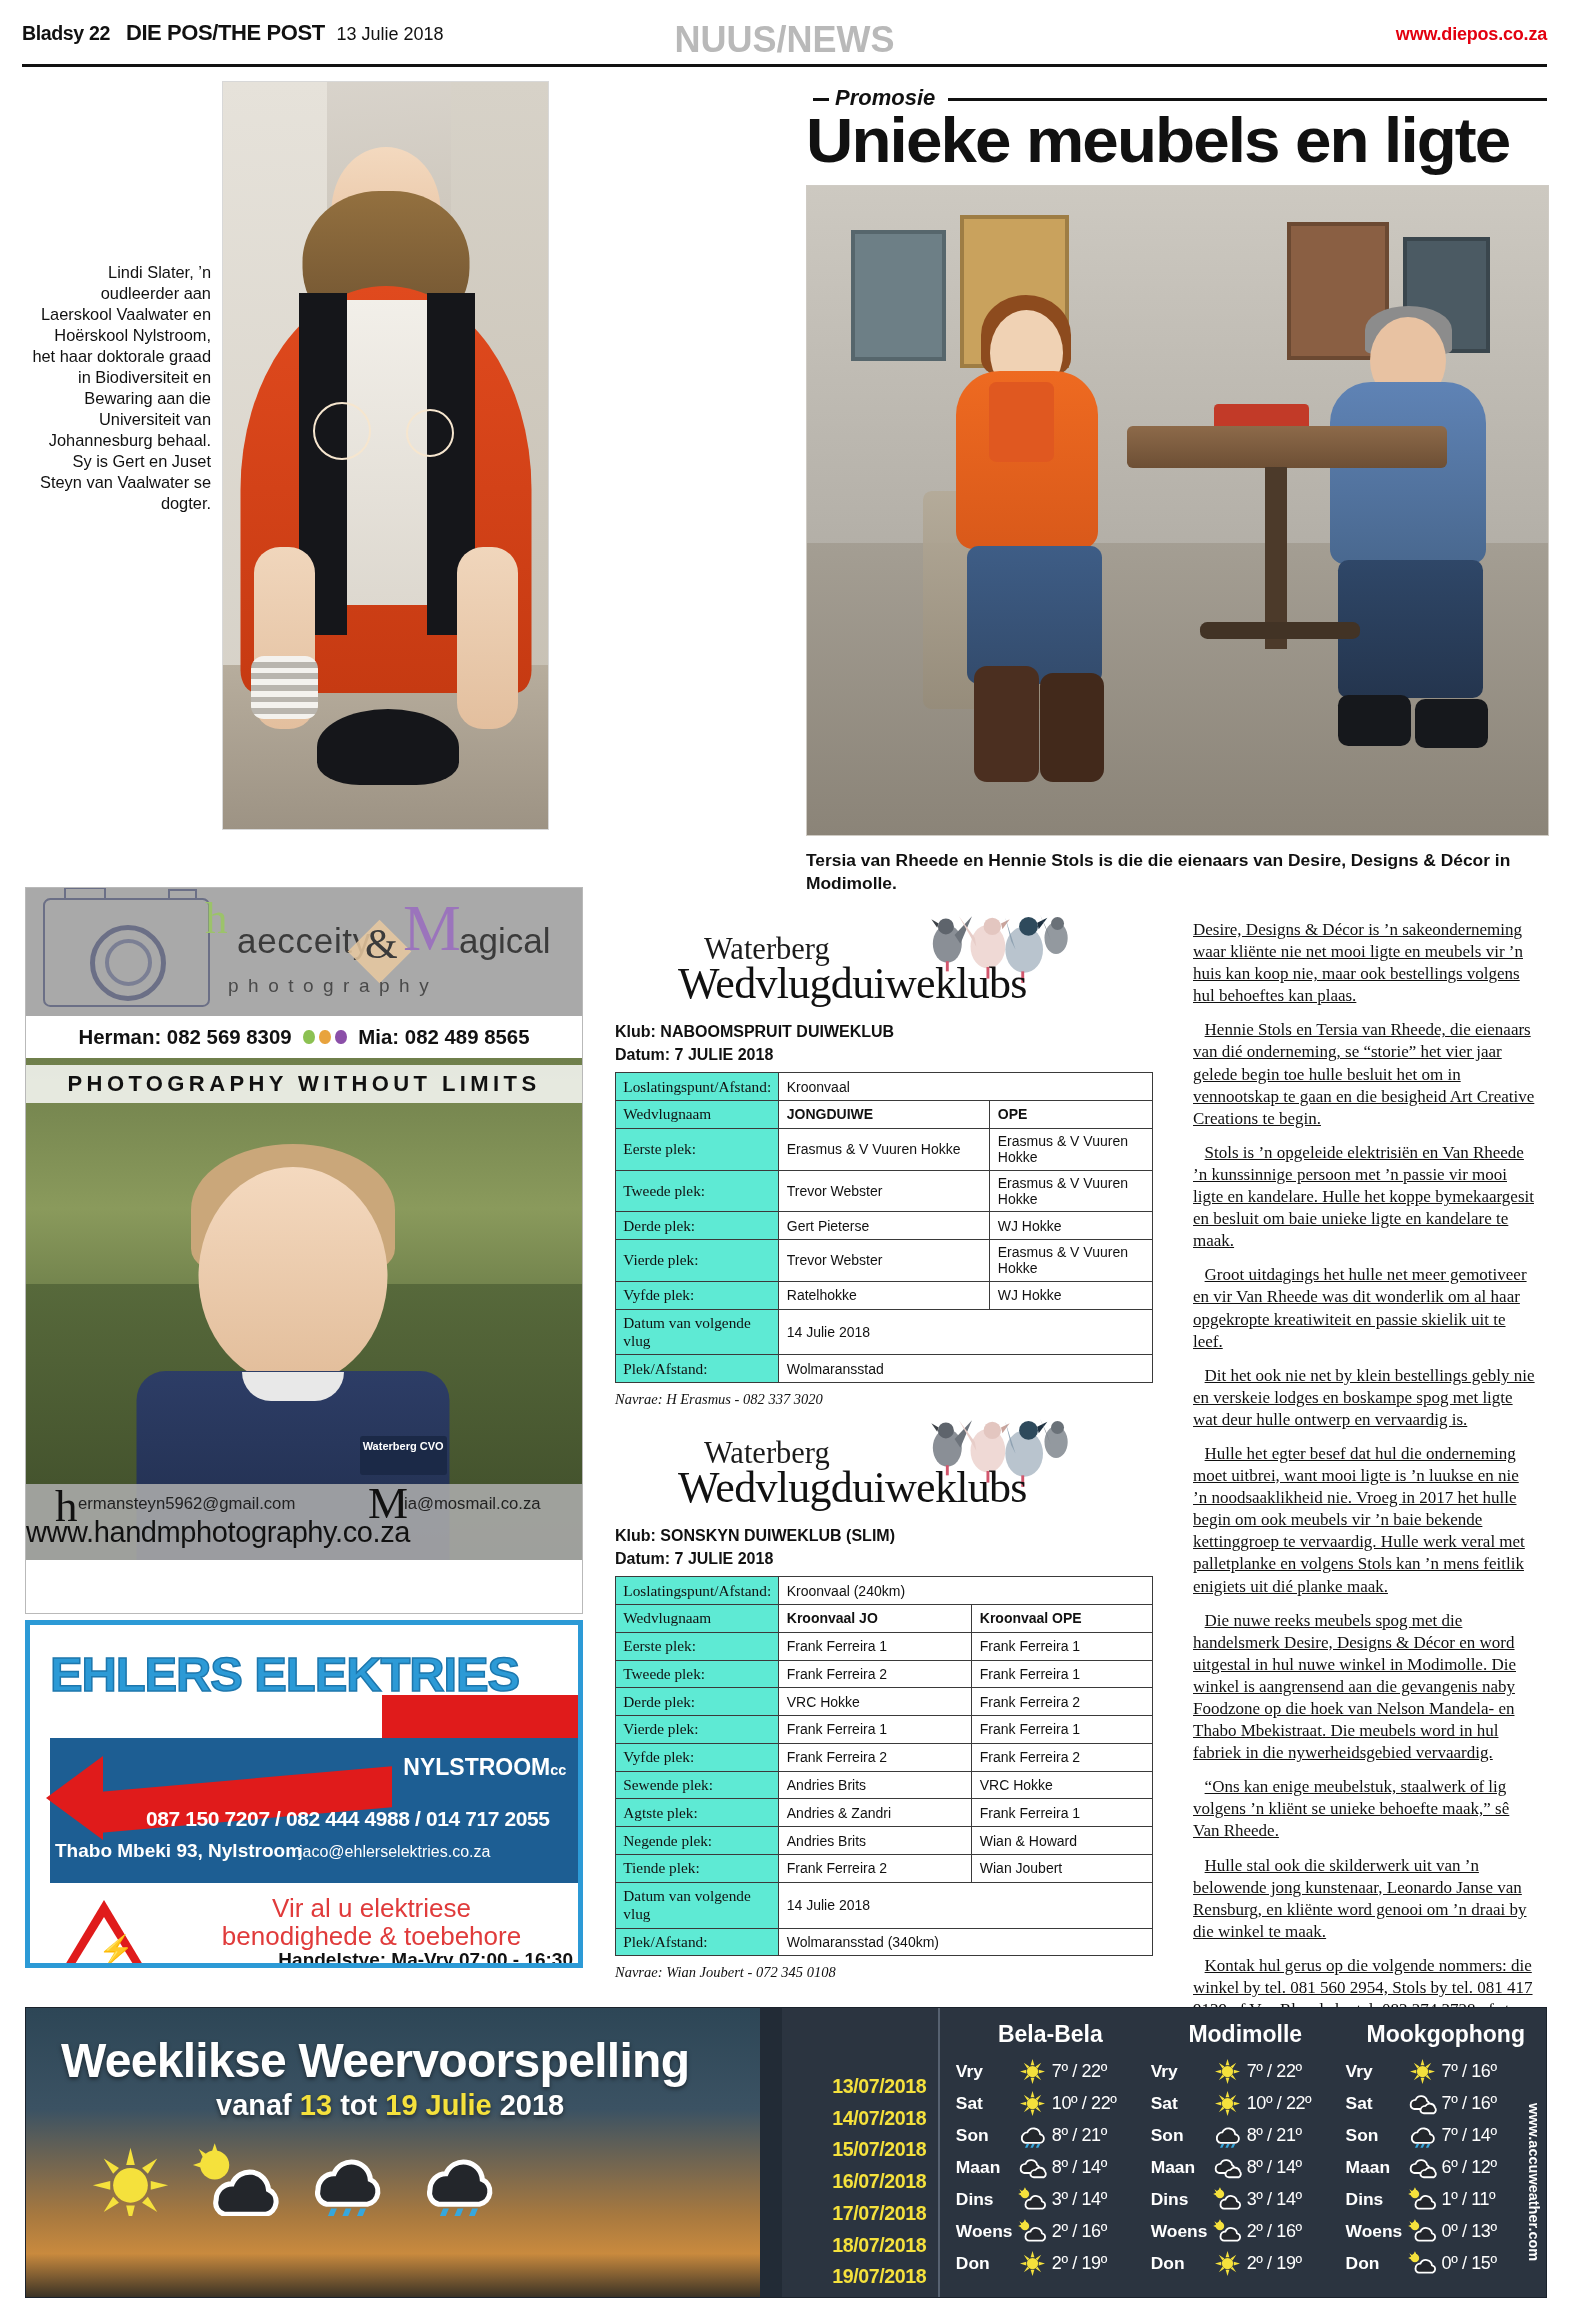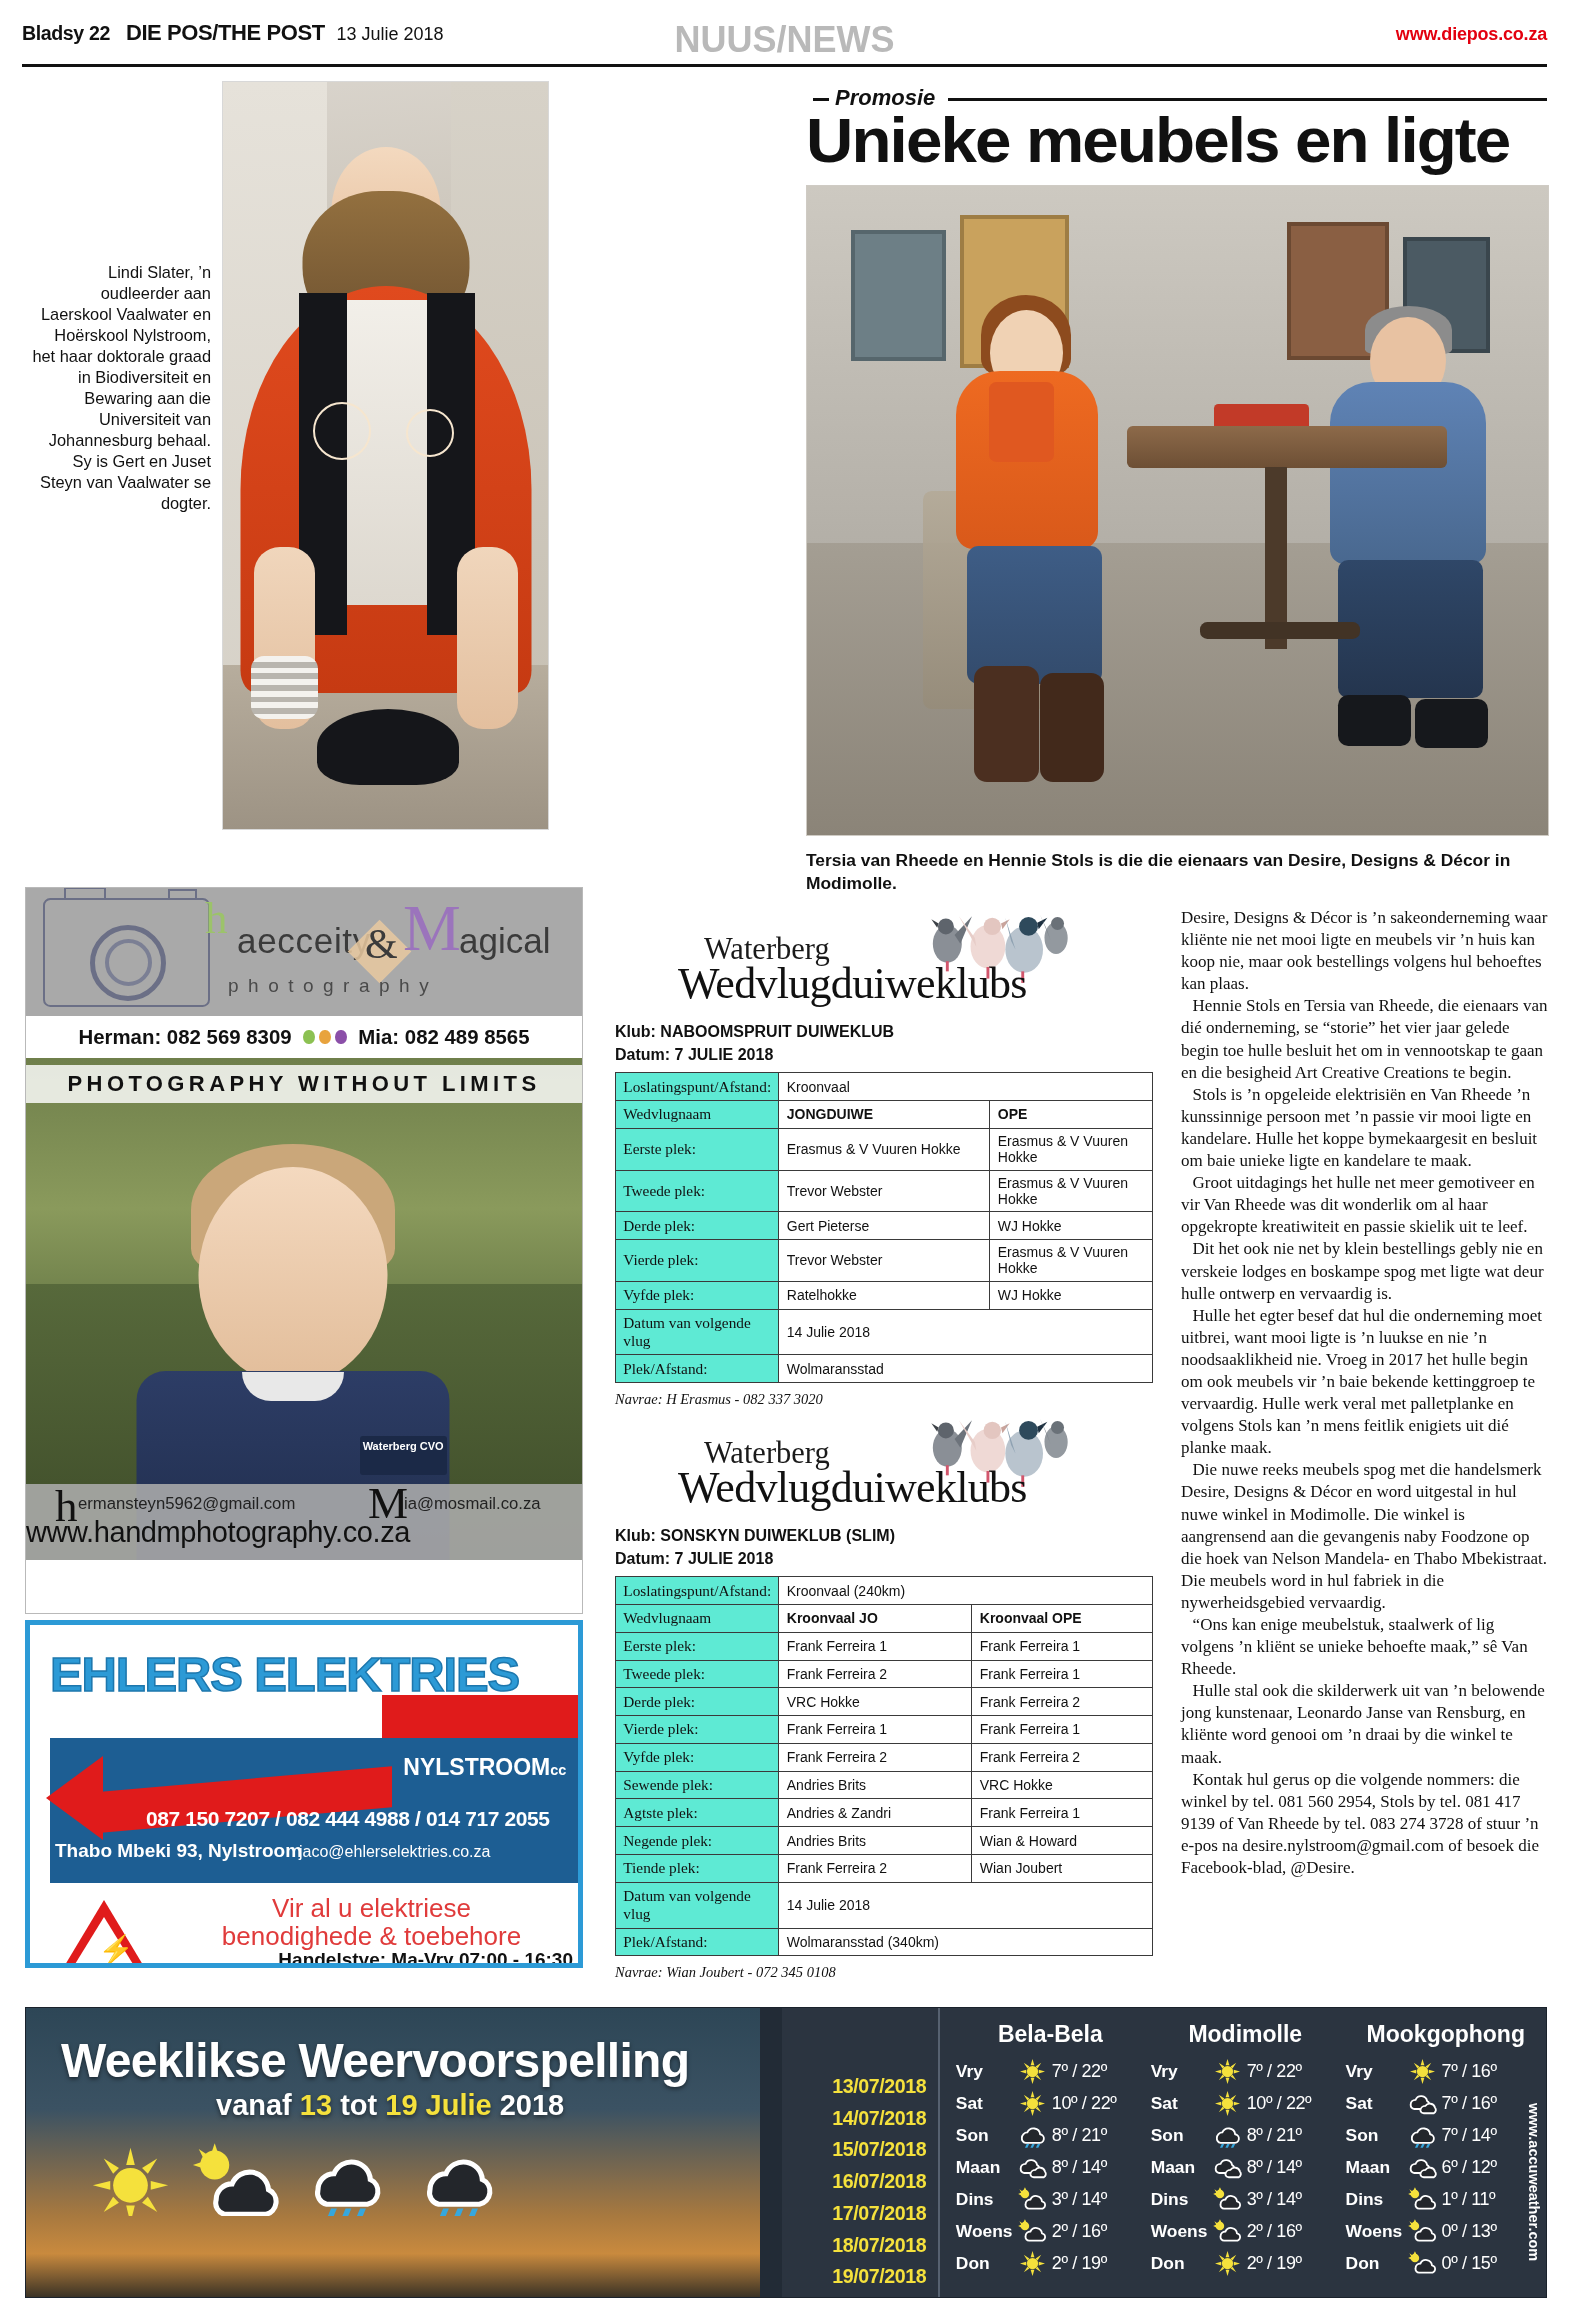--- a/index.html
+++ b/index.html
@@ -193,21 +193,21 @@
   table.pigeon td.hd { font-weight:bold; }
   .navrae { font-size:14.5px; font-style:italic; font-family:"Liberation Serif", serif;
     margin-top:7.3px; color:#111; }
 
   
   .article-col {
     position:absolute; left: 1181px; top: 907px; width: 367px;
     font-family:"Liberation Serif", serif; font-size: 17px; line-height: 1.30;
     color:#111; text-align: left;
   }
-  .article-col p { text-indent: 11.6px; margin:0; }
+  .article-col p { text-indent: 11.6px; margin:12px;text-decoration:underline; }
   .article-col p.first { text-indent: 0; }
 
   
   .photo-ad {
     position:absolute; left: 25px; top: 887px; width: 558px; height: 727px;
     border:0.7px solid #b9b9b9; background:#fff; overflow:hidden;
   }
   .pa-logo { position:relative; width:100%; height:128px; background:#a9a9a9; }
   .pa-cam {
     position:absolute; left:17.4px; top:10.2px; width:167px; height:109px;

